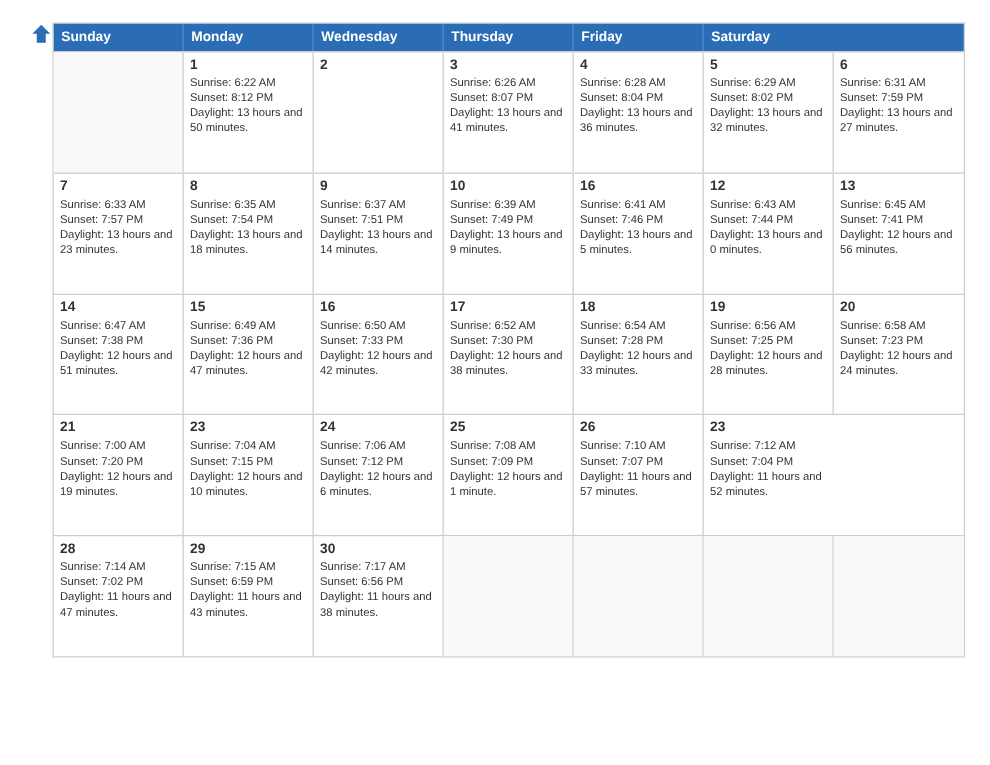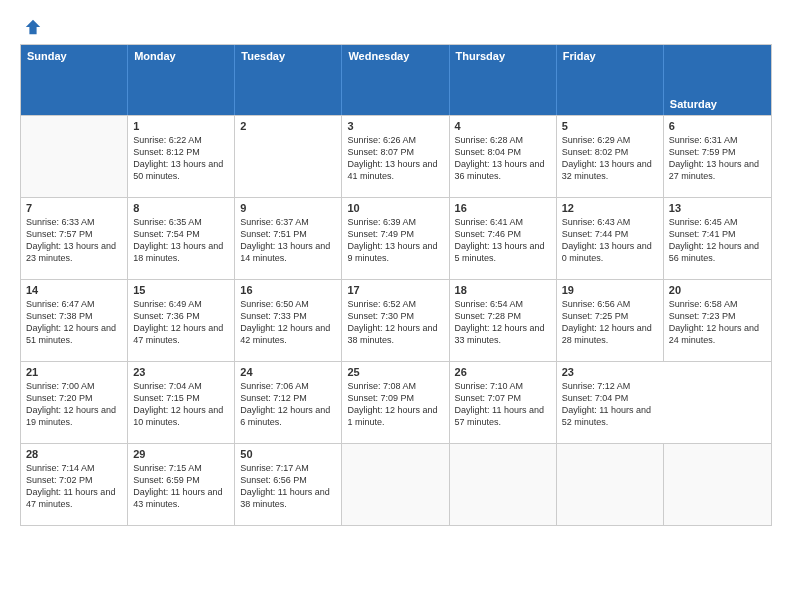--- a/index.html
+++ b/index.html
@@ -8,21 +8,21 @@
       background: #fff;
       width: 792px;
       height: 612px;
       overflow: hidden;
     }
     .page {
       width: 792px;
       height: 536px;
       padding: 18px 20px 10px 20px;
       display: flex;
-      flex-direction: column;
+      flex-direction: row;
     }
     .header {
       display: flex;
       justify-content: space-between;
       align-items: flex-start;
       margin-bottom: 8px;
     }
     .logo {
       display: flex;
       flex-direction: column;
@@ -65,21 +65,20 @@
     }
     .cal-header-cell {
       color: #fff;
       font-size: 11px;
       font-weight: bold;
       padding: 5px 6px;
       border-right: 1px solid #4a8dd5;
     }
     .cal-header-cell:last-child {
       border-right: none;
-      margin-top: 48px;
     }
     .cal-body {
       flex: 1;
       display: flex;
       flex-direction: column;
     }
     .cal-row {
       display: grid;
       grid-template-columns: repeat(7, 1fr);
       flex: 1;
@@ -130,21 +129,20 @@
     <div class="title-block">
       <div class="month-title"></div>
       <div class="location"></div>
     </div>
   </div>
 
   <div class="calendar">
     <div class="cal-header">
       <div class="cal-header-cell">Sunday</div>
       <div class="cal-header-cell">Monday</div>
-      <div class="cal-header-cell">Tuesday</div>
       <div class="cal-header-cell">Wednesday</div>
       <div class="cal-header-cell">Thursday</div>
       <div class="cal-header-cell">Friday</div>
       <div class="cal-header-cell">Saturday</div>
     </div>
     <div class="cal-body" id="cal-body">
     <div class="cal-row">
           <div class="cal-cell empty"></div>
           <div class="cal-cell">
             <span class="day-num">1</span>
@@ -259,21 +257,21 @@
         <div class="cal-row">
           <div class="cal-cell">
             <span class="day-num">28</span>
             <div class="cell-info">Sunrise: 7:14 AM<br>Sunset: 7:02 PM<br>Daylight: 11 hours and 47 minutes.</div>
           </div>
           <div class="cal-cell">
             <span class="day-num">29</span>
             <div class="cell-info">Sunrise: 7:15 AM<br>Sunset: 6:59 PM<br>Daylight: 11 hours and 43 minutes.</div>
           </div>
           <div class="cal-cell">
-            <span class="day-num">50</span>
+            <span class="day-num">30</span>
             <div class="cell-info">Sunrise: 7:17 AM<br>Sunset: 6:56 PM<br>Daylight: 11 hours and 38 minutes.</div>
           </div>
           <div class="cal-cell empty"></div>
           <div class="cal-cell empty"></div>
           <div class="cal-cell empty"></div>
           <div class="cal-cell empty"></div>
         </div>
       </div>
   </div>
 </div>

